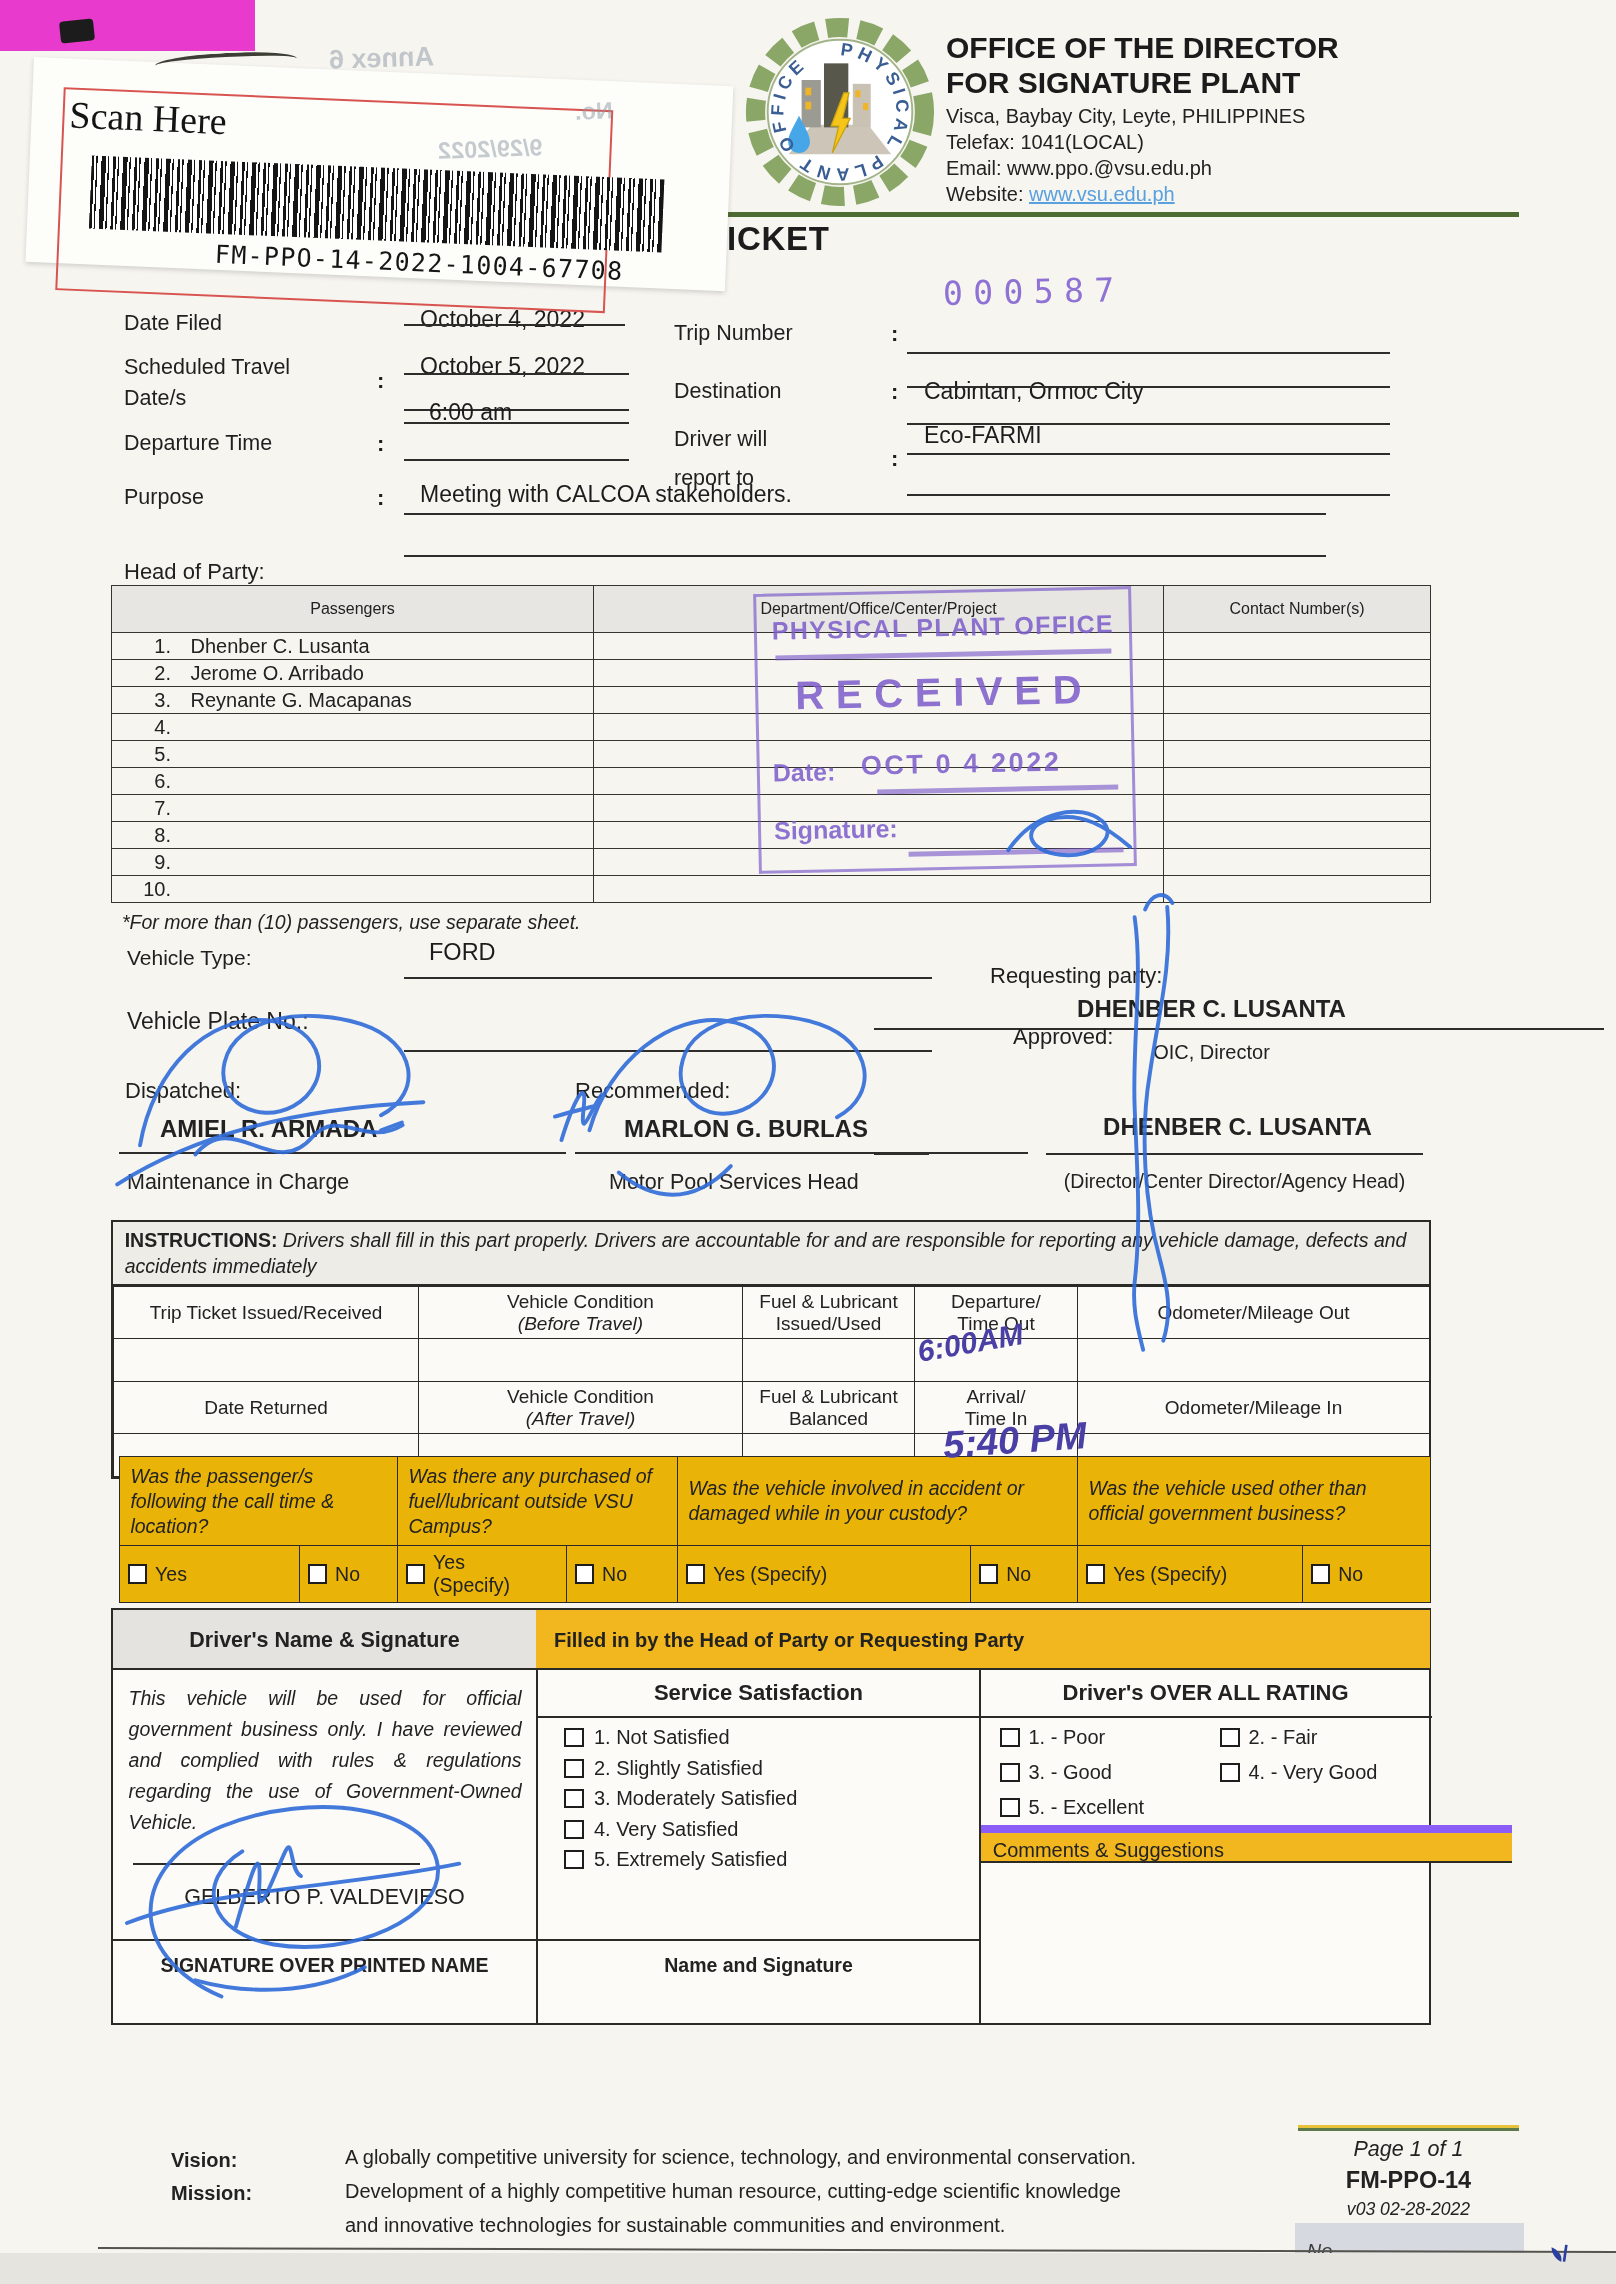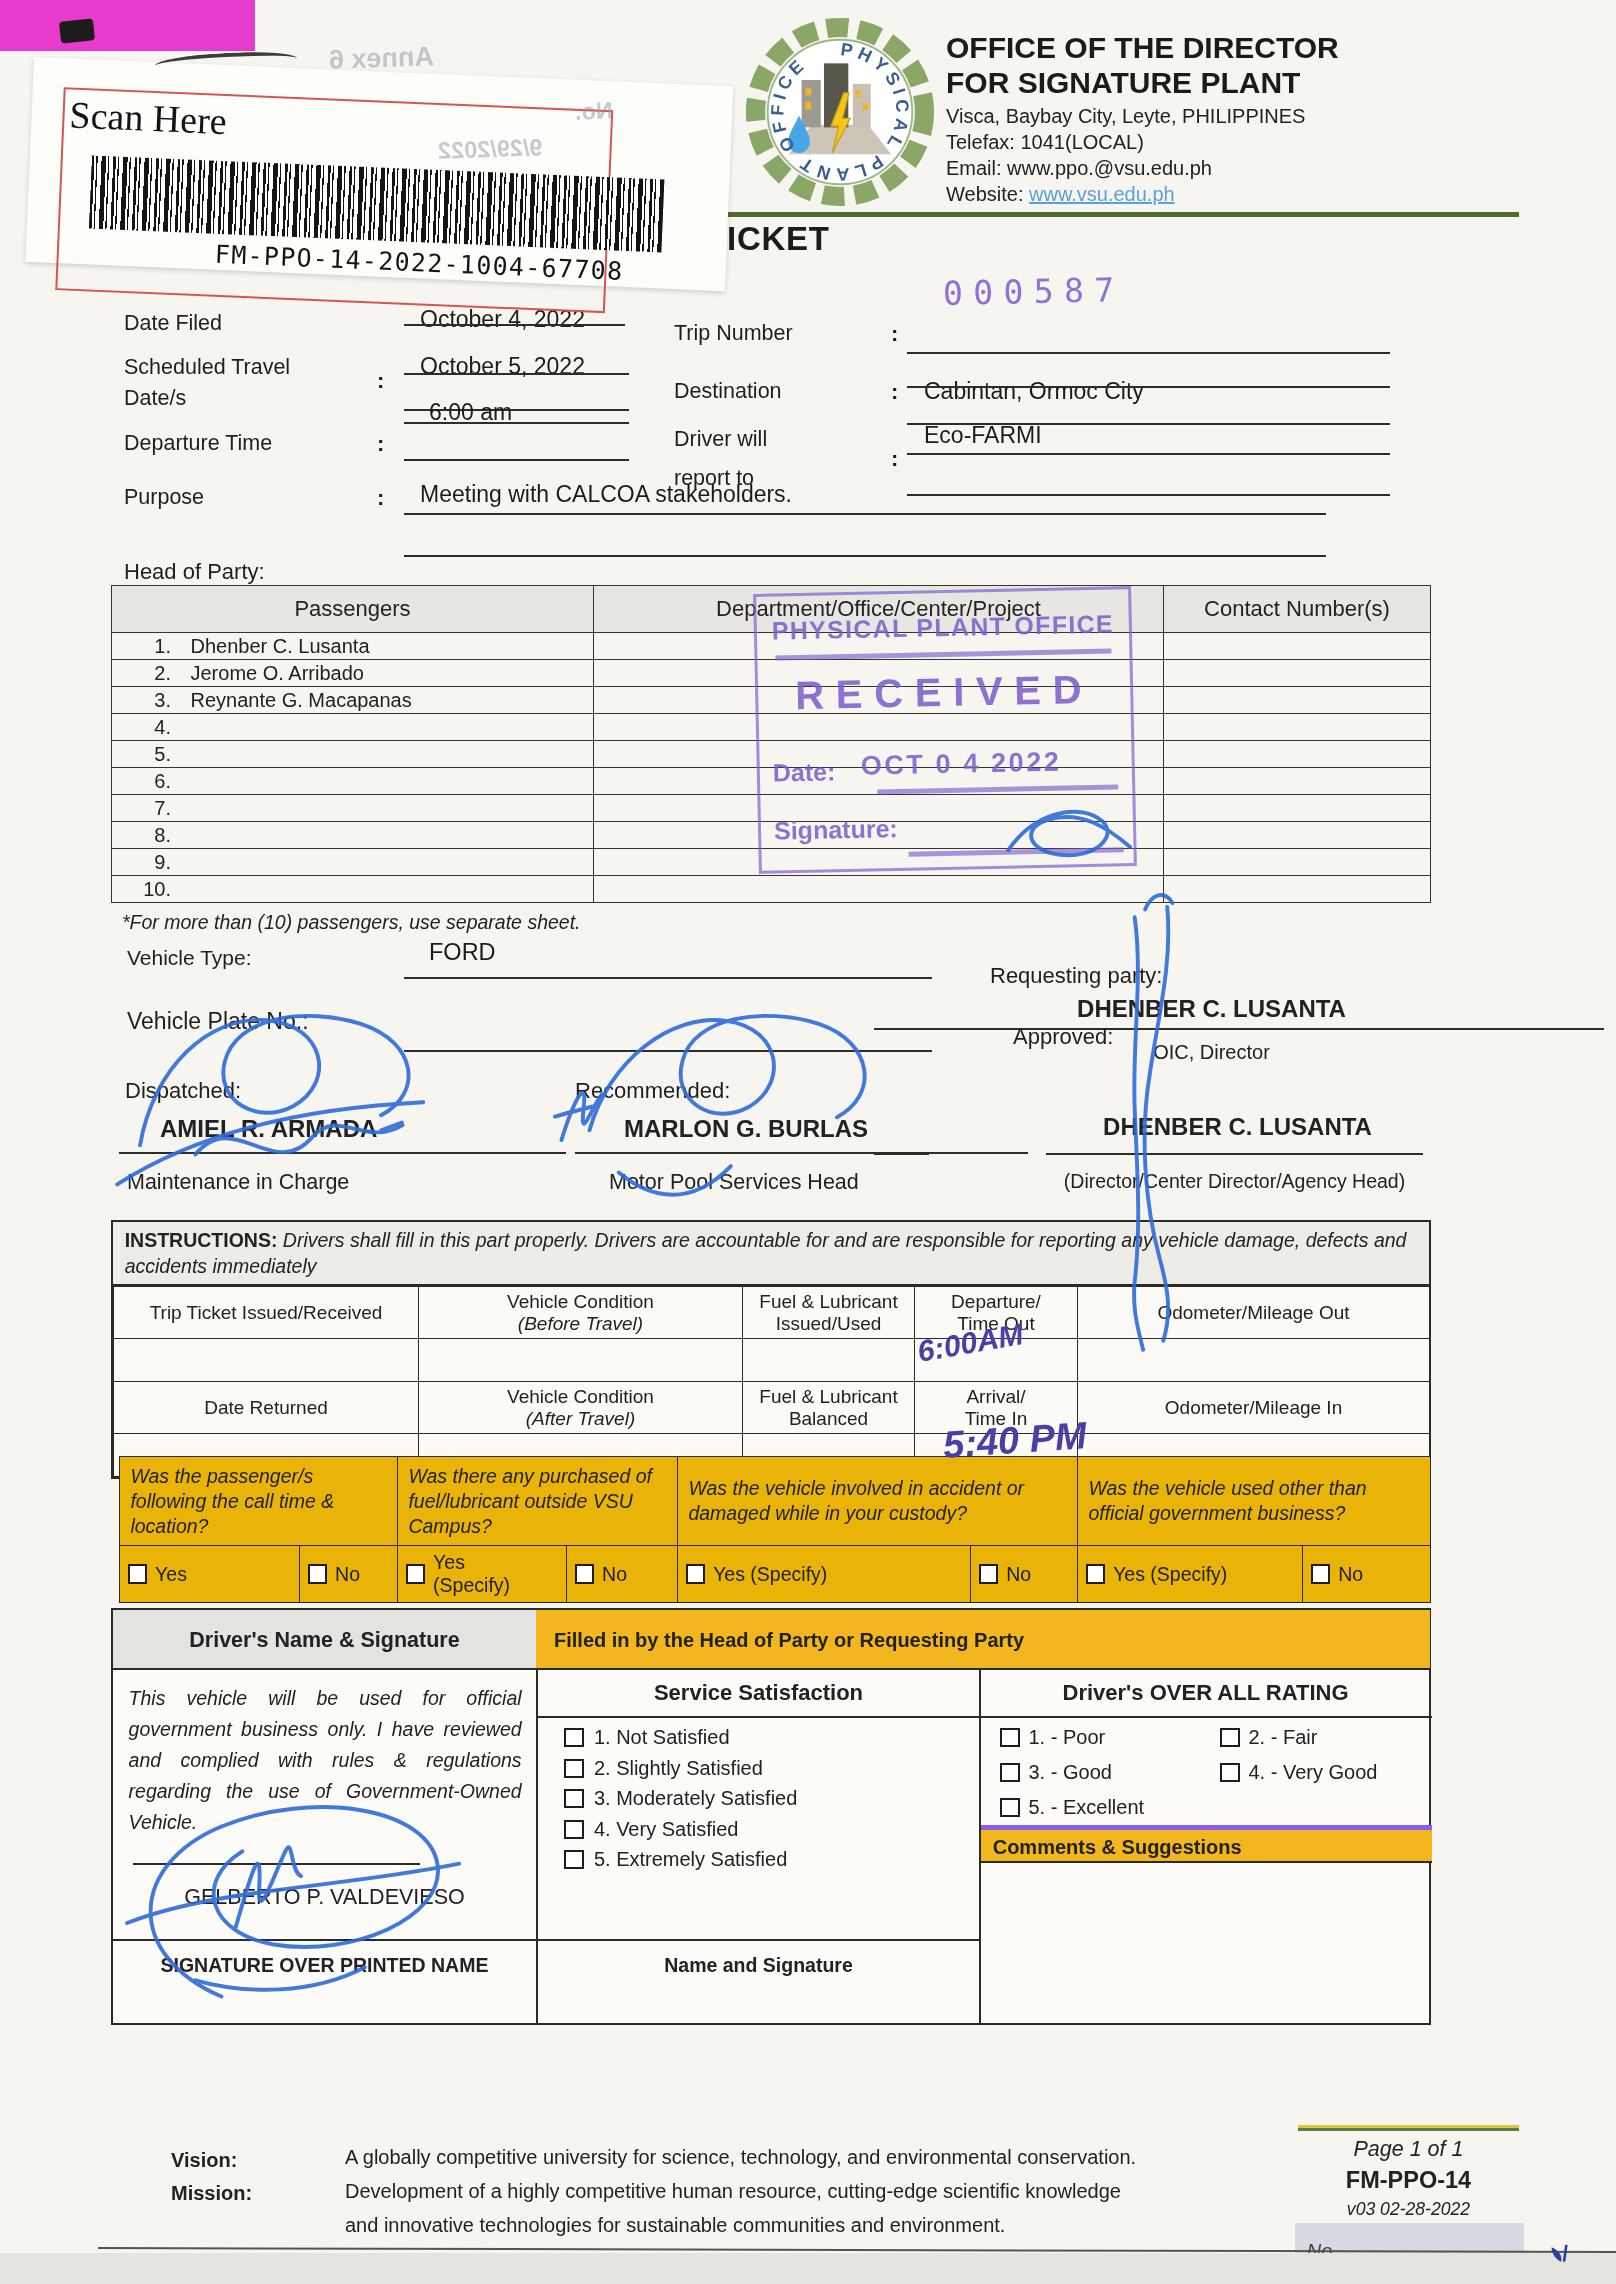--- a/index.html
+++ b/index.html
@@ -26,21 +26,21 @@
   .title { position:absolute; left:619px; top:220px; font-size:33px; font-weight:bold; letter-spacing:0.7px; color:#1c1c1c; z-index:2; }
   .greenrule { position:absolute; left:96px; top:212px; width:1423px; height:4.6px; background:#4e6b33; z-index:1; }
   .hmain { font-size:30px; font-weight:bold; color:#1b1b1b; line-height:34px; }
   .hsub { font-size:20px; color:#222; line-height:26px; }
   .weblink { color:#59a0df; text-decoration:underline; }
   .tripstamp { position:absolute; left:943px; top:272px; font-family:"DejaVu Sans Mono", monospace; font-size:33px;
                letter-spacing:10.4px; color:#8464d2; opacity:.9; transform:rotate(-1.2deg); }
   
   .ptable { position:absolute; left:111px; top:585px; width:1319px; border-collapse:collapse; table-layout:fixed; }
   .ptable th, .ptable td { border:1.6px solid #35342f; }
-  .ptable th { background:#e7e6e2; font-size:22px; font-weight:normal; height:47px; }
+  .ptable th { background:#e7e6e2; font-size:16px; font-weight:normal; height:47px; }
   .ptable td { height:27px; font-size:20px; }
   .pnum { display:inline-block; width:59px; text-align:right; }
   .pname { margin-left:19.5px; }
   .footnote { position:absolute; left:122px; top:911px; font-style:italic; font-size:19.5px; }
   
   .rstamp { position:absolute; left:756px; top:590px; width:378px; height:280px; color:#7c5ccb; opacity:.85;
             border:3.3px solid rgba(124,92,203,.8); transform:rotate(-1.2deg); z-index:3; }
   .rstamp .bar { position:absolute; height:4.6px; background:#7c5ccb; opacity:.75; }
   
   .instrwrap { position:absolute; left:111px; top:1220px; width:1320px; border:2px solid #2b2a27; background:#fbfaf6; }
@@ -463,21 +463,21 @@
         <span>3. - Good</span>
       </div>
     <div class="abs" style="left:1107px; top:151px; font-size:20px; display:flex; align-items:center; gap:9px;">
         <span class="cbx"></span>
         <span>4. - Very Good</span>
       </div>
     <div class="abs" style="left:887px; top:186px; font-size:20px; display:flex; align-items:center; gap:9px;">
         <span class="cbx"></span>
         <span>5. - Excellent</span>
       </div>
-    <div class="abs yellow" style="left:868px; top:215px; width:451px; height:38px; border-top:5px solid #8b5cf6; border-bottom:2px solid #2a2a27; line-height:34px; padding-left:11.7px; font-size:20px; font-weight:bold;">Comments &amp; Suggestions</div>
+    <div class="abs yellow" style="left:868px; top:215px; width:531px; height:38px; border-top:8px solid #8b5cf6; border-bottom:2px solid #2a2a27; line-height:34px; padding-left:11.7px; font-size:20px; font-weight:normal;">Comments &amp; Suggestions</div>
     <div class="abs" style="left:868px; top:255px; width:451px; height:160px;"></div>
   </div>
 
   <div class="footerlab" style="left:171px; top:2149px;">Vision:</div>
   <div class="footerlab" style="left:171px; top:2182px;">Mission:</div>
   <div class="footertx" style="left:345px; top:2146px;">A globally competitive university for science, technology, and environmental conservation.</div>
   <div class="footertx" style="left:345px; top:2180px;">Development of a highly competitive human resource, cutting-edge scientific knowledge</div>
   <div class="footertx" style="left:345px; top:2214px;">and innovative technologies for sustainable communities and environment.</div>
 
   <div class="abs" style="left:1298px; top:2125px; width:221px; height:3.3px; background:#e8c23a;"></div>

